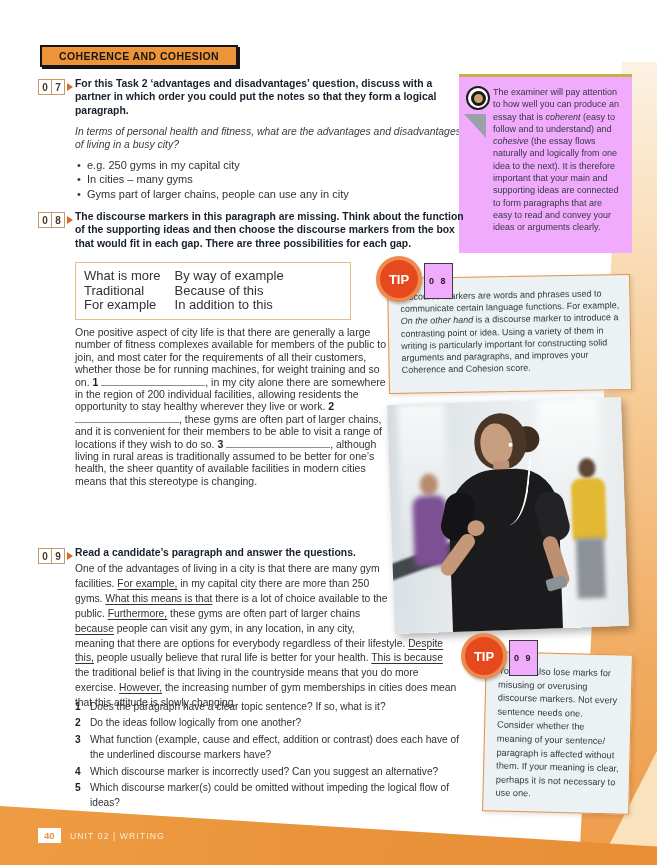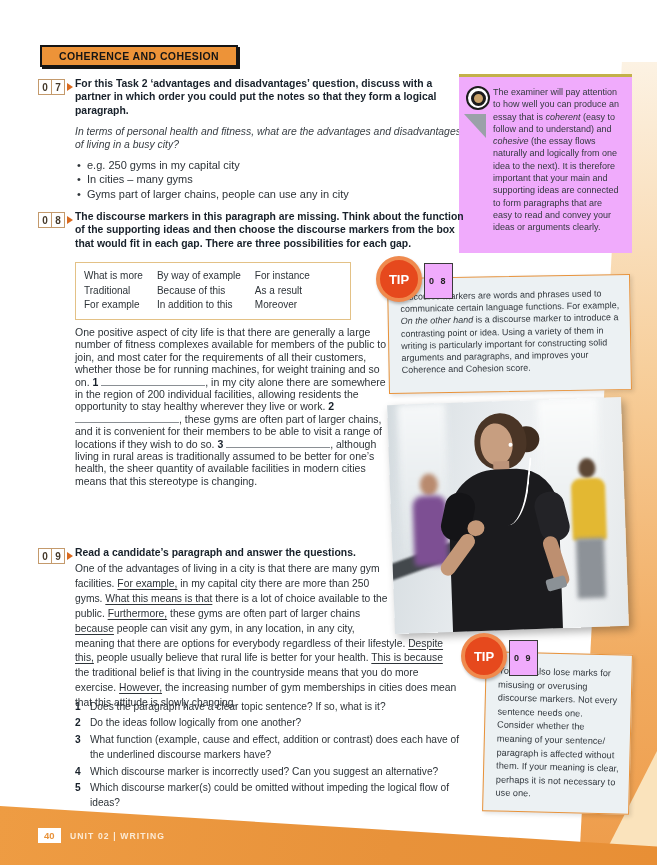--- a/index.html
+++ b/index.html
@@ -36,21 +36,21 @@
   .ex07-content{position:absolute;left:75px;top:77px;width:388px;}
   .ex07-prompt{margin-top:8px;font-size:10.4px;font-style:italic;color:#3a4046;line-height:13.2px;}
   .bullets{margin-top:6px;}
   .bullet{font-size:11px;color:#2d3338;line-height:14.6px;padding-left:12px;position:relative;}
   .bullet::before{content:"•";position:absolute;left:2px;color:#2d3338;}
 
   .ex08-head{position:absolute;left:75px;top:210px;width:392px;}
   .word-box{position:absolute;left:75px;top:262px;width:258px;border:1px solid #E3C186;background:#fff;
     display:flex;padding:6px 8px;gap:14px;}
   .wb-col{display:flex;flex-direction:column;}
-  .wb-item{font-size:10px;color:#2d3338;line-height:14.5px;white-space:nowrap;}
+  .wb-item{font-size:13px;color:#2d3338;line-height:14.5px;white-space:nowrap;}
 
   .gap-par{position:absolute;left:75px;top:326px;width:319px;font-size:10.5px;color:#2d3338;line-height:12.4px;}
   .gap-num{font-weight:bold;color:#17202a;}
   .gap-line{display:inline-block;width:104px;height:9px;border-bottom:1px solid #8a8f94;}
 
   
   .examiner{position:absolute;left:459px;top:74px;width:173px;height:176px;background:#f0abfc;
     border-top:3px solid #C3B14A;}
   .target-icon{position:absolute;left:7px;top:9px;width:20px;height:20px;border:2px solid #1c1c1c;
     border-radius:50%;background:#fff;display:flex;align-items:center;justify-content:center;}
@@ -105,21 +105,21 @@
   .photo-spacer{float:right;width:64px;height:74px;}
   .u{text-decoration:underline;text-underline-offset:2px;margin-top:8px;}
   .questions{position:absolute;left:75px;top:699px;width:388px;}
   .q{display:flex;font-size:10.2px;color:#2d3338;line-height:15.4px;margin-bottom:1px;}
   .qn{font-weight:bold;width:15px;flex:0 0 15px;color:#17202a;}
   .qt{flex:1;}
 
   
   .page-num{position:absolute;left:38px;bottom:22px;background:#fff;color:#E8923A;font-weight:bold;
     font-size:9.5px;padding:2px 6px;z-index:7;}
-  .unit-label{position:absolute;left:70px;bottom:24px;color:#FCEBD6;font-weight:bold;font-size:8.6px;
+  .unit-label{position:absolute;left:70px;bottom:24px;color:#FCEBD6;font-weight:normal;font-size:8.6px;
     letter-spacing:1.1px;z-index:7;}
 </style>
 </head>
 <body>
 
 <div class="page">
 
   <div class="right-band"></div>
   <div class="corner-wedge"></div>
   <div class="footer-band"></div>
@@ -163,25 +163,20 @@
   <div class="word-box">
     <div class="wb-col">
       <span class="wb-item">What is more</span>
       <span class="wb-item">Traditional</span>
       <span class="wb-item">For example</span>
     </div>
     <div class="wb-col">
       <span class="wb-item">By way of example</span>
       <span class="wb-item">Because of this</span>
       <span class="wb-item">In addition to this</span>
-    </div>
-    <div class="wb-col">
-      <span class="wb-item">For instance</span>
-      <span class="wb-item">As a result</span>
-      <span class="wb-item">Moreover</span>
     </div>
   </div>
 
   <div class="tip-circle" style="left:376px;top:256px;">
       <span>TIP</span>
     </div>
   <div class="tip-num" style="left:424px;top:263px;">0 8</div>
   <div class="tip-panel tip08-panel">
     <div class="tip-text"><span>Discourse markers are words and phrases used to communicate certain language functions. For example, </span><span class="italic">On the other hand</span><span> is a discourse marker to introduce a contrasting point or idea. Using a variety of them in writing is particularly important for constructing solid arguments and paragraphs, and improves your Coherence and Cohesion score.</span></div>
   </div>

